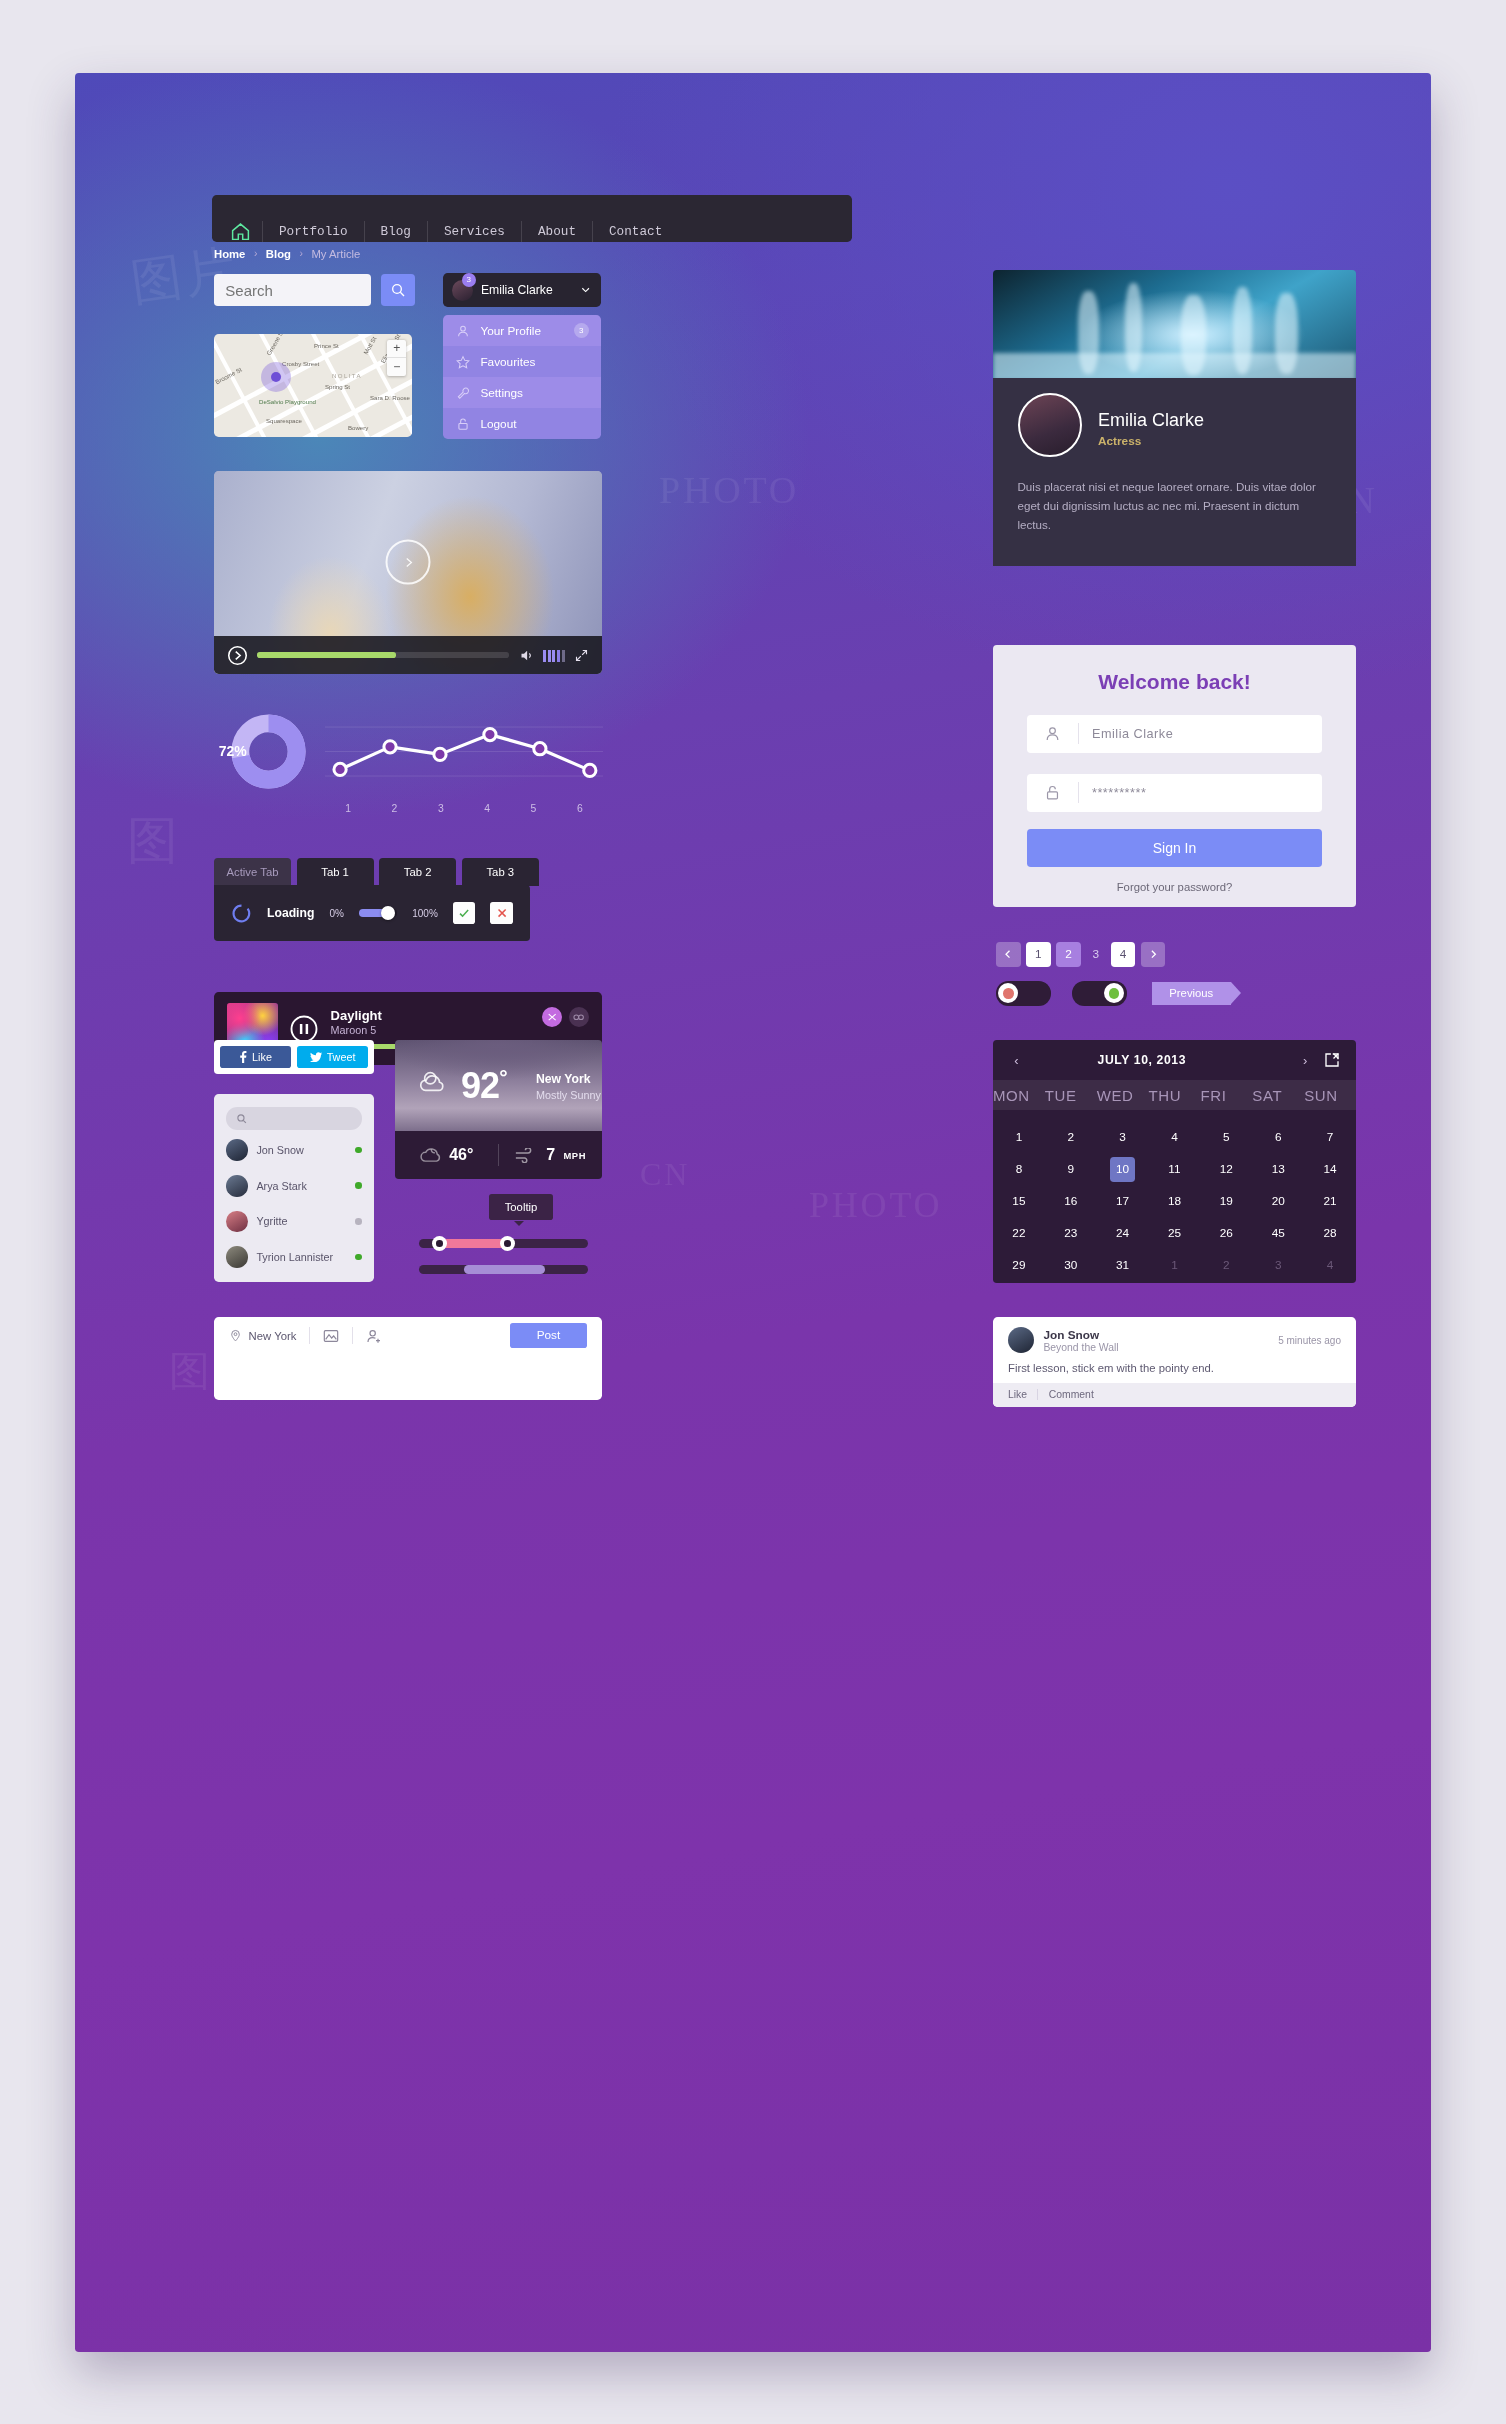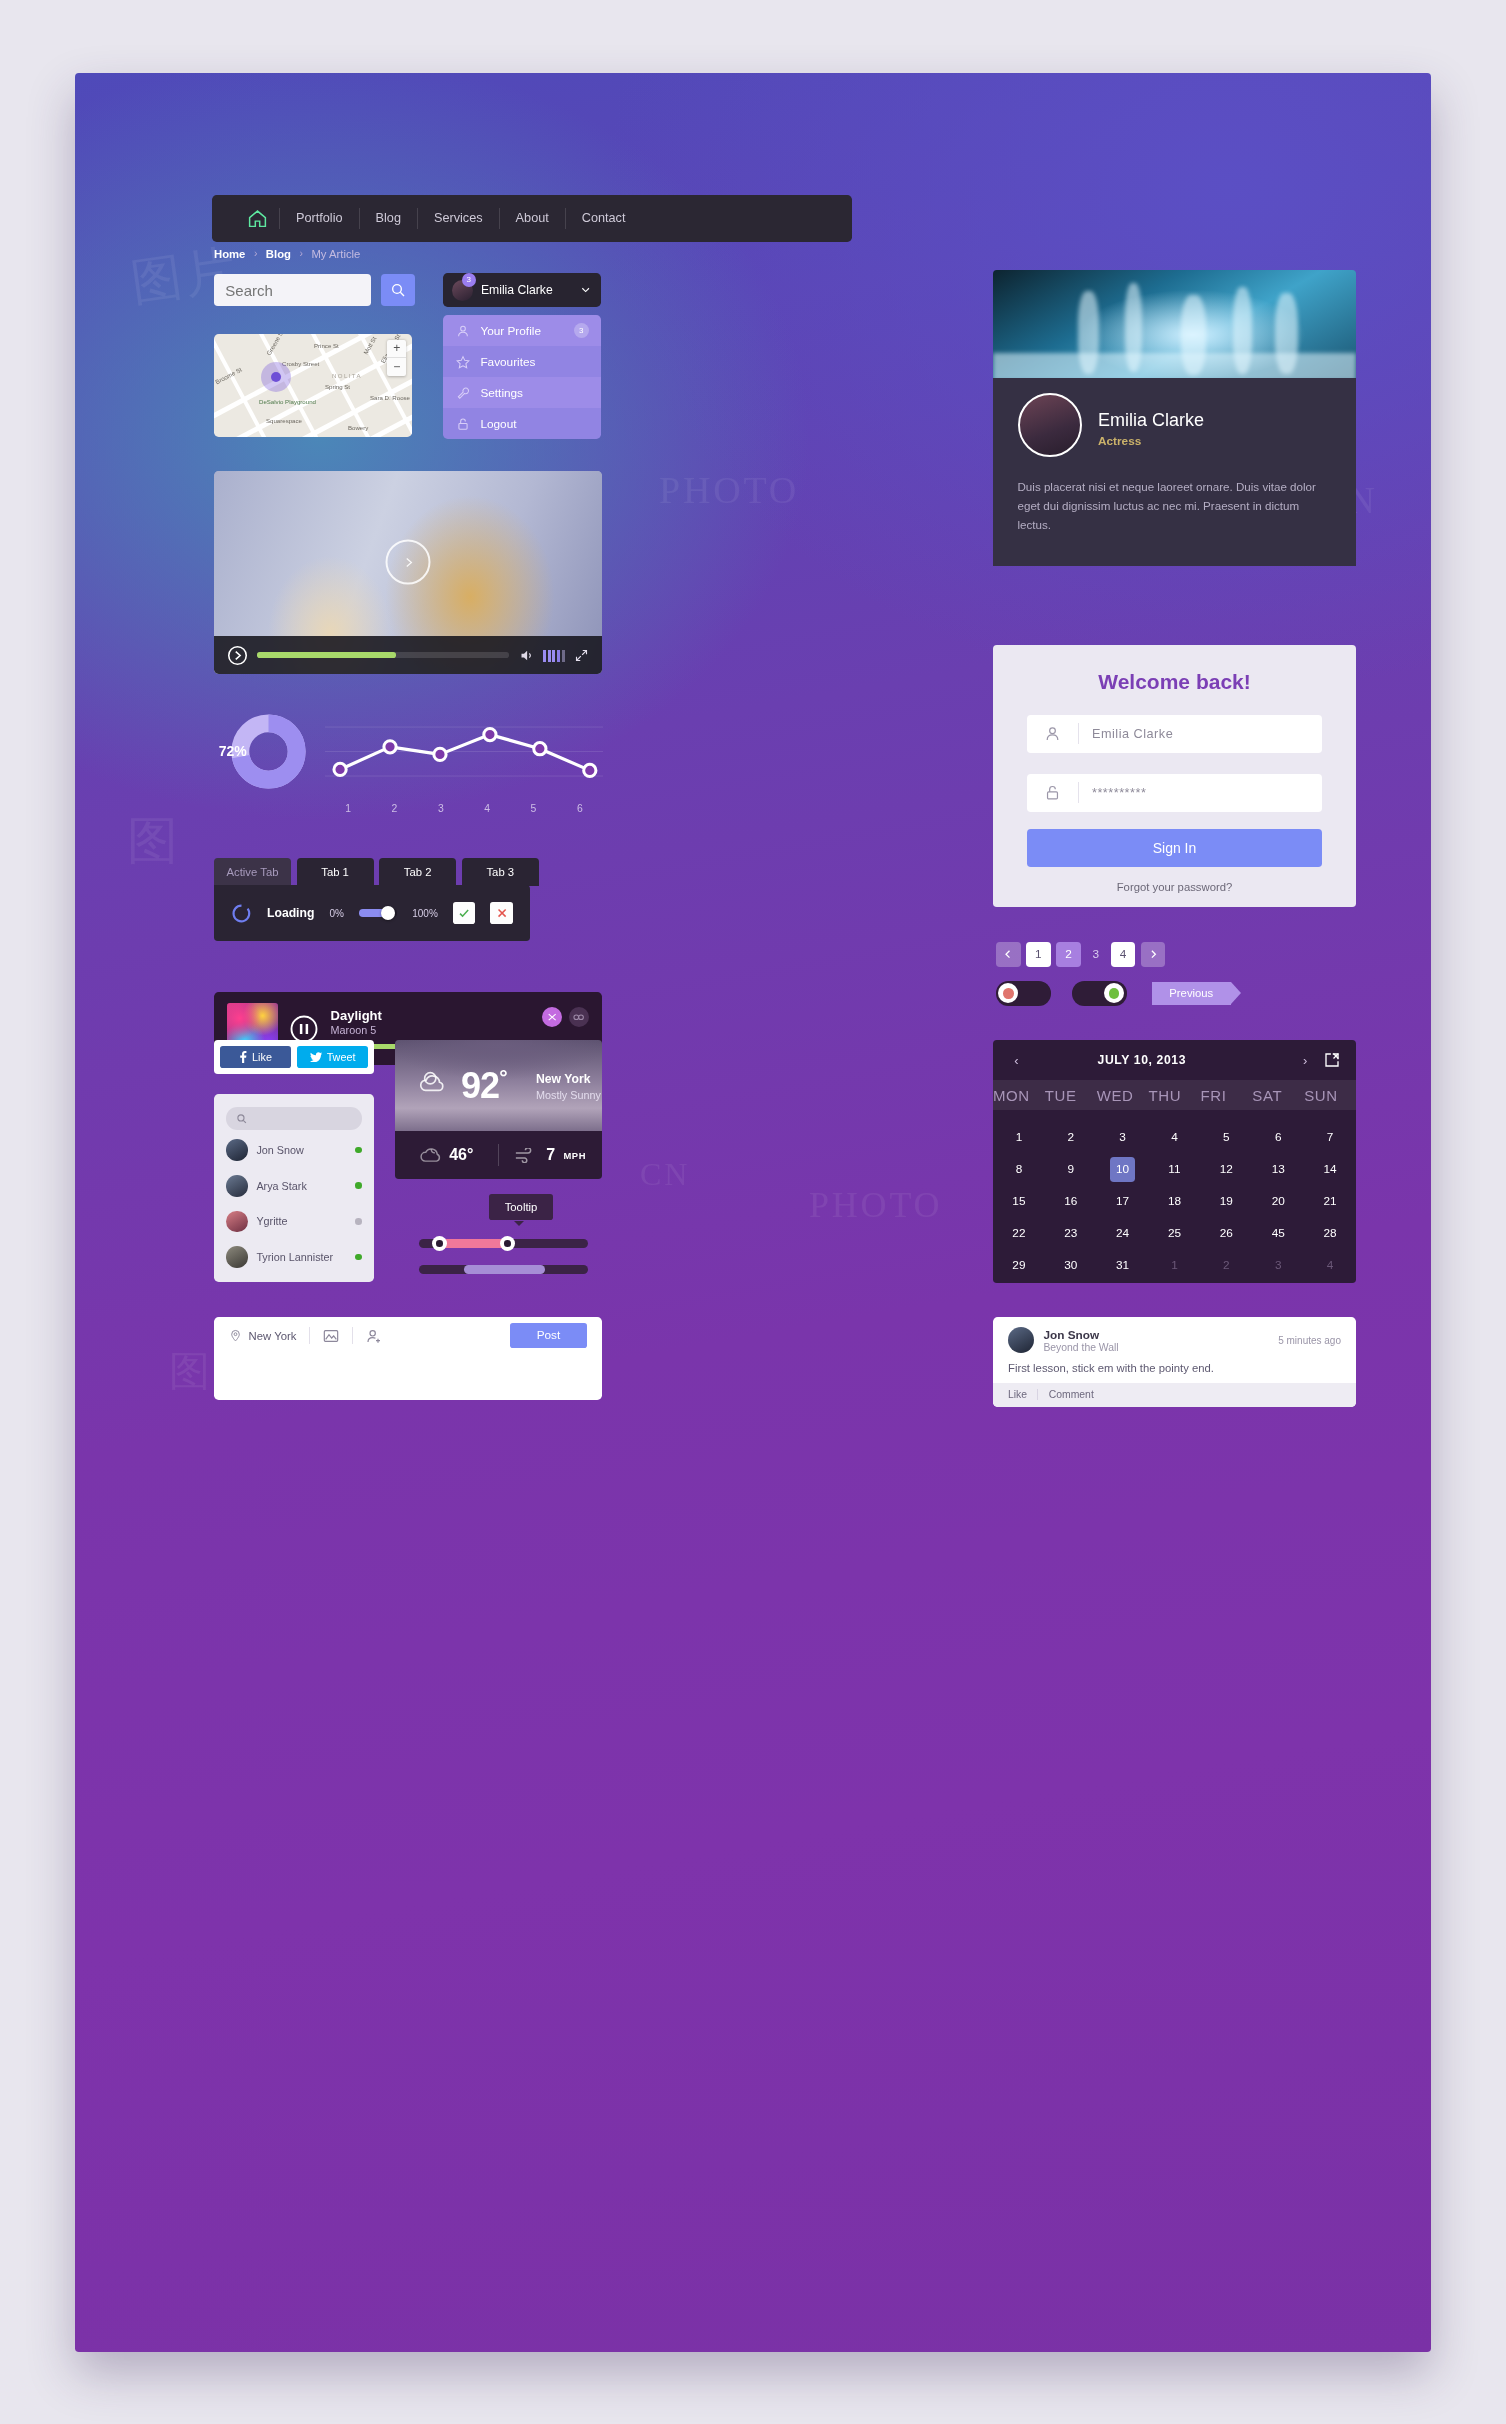--- a/index.html
+++ b/index.html
@@ -17,21 +17,21 @@
     background:
       radial-gradient(ellipse 847px 659px at 18% 16%, #4b87b8 0%, rgba(75,135,184,0) 58%),
       radial-gradient(ellipse 1036px 847px at 85% 5%, #5b4fc4 0%, rgba(91,79,196,0) 60%),
       linear-gradient(170deg,#4f4ab9 0%, #6a3fb0 30%, #7a35ab 55%, #7e33ab 75%, #7a31a6 100%);
     overflow:hidden;
   }
   .wm{position:absolute;color:rgba(255,255,255,.07);font-size:51px;pointer-events:none;
       font-family:"Liberation Serif",serif;letter-spacing:2.8px;}
   
   #nav{position:absolute;left:137px;top:122px;width:640px;height:47px;background:#2b2733;
-       border-radius:4.7px;display:flex;align-items:center;padding:0 24px;}
+       border-radius:4.7px;display:flex;align-items:flex-end;padding:0 7px;font-family:Liberation Mono, monospace;}
   #nav .home{width:43px;display:flex;align-items:center;justify-content:center;}
   #nav .navitem{color:#cfcad8;font-size:12.7px;padding:0 16px;height:21px;line-height:21px;
        border-left:0.9px solid rgba(255,255,255,.13);white-space:nowrap;}
   #nav .navitem:first-of-type{border-left:none;color:#fff;font-weight:bold;}
   
   #crumb{position:absolute;left:139px;top:175px;display:flex;align-items:flex-start;gap:8.5px;font-size:11.3px;}
   #crumb .c{color:#fff;font-weight:bold;}
   #crumb .cur{color:#c4bbe0;}
   #crumb .sep{color:#b4a9d6;font-size:10.4px;}
   

